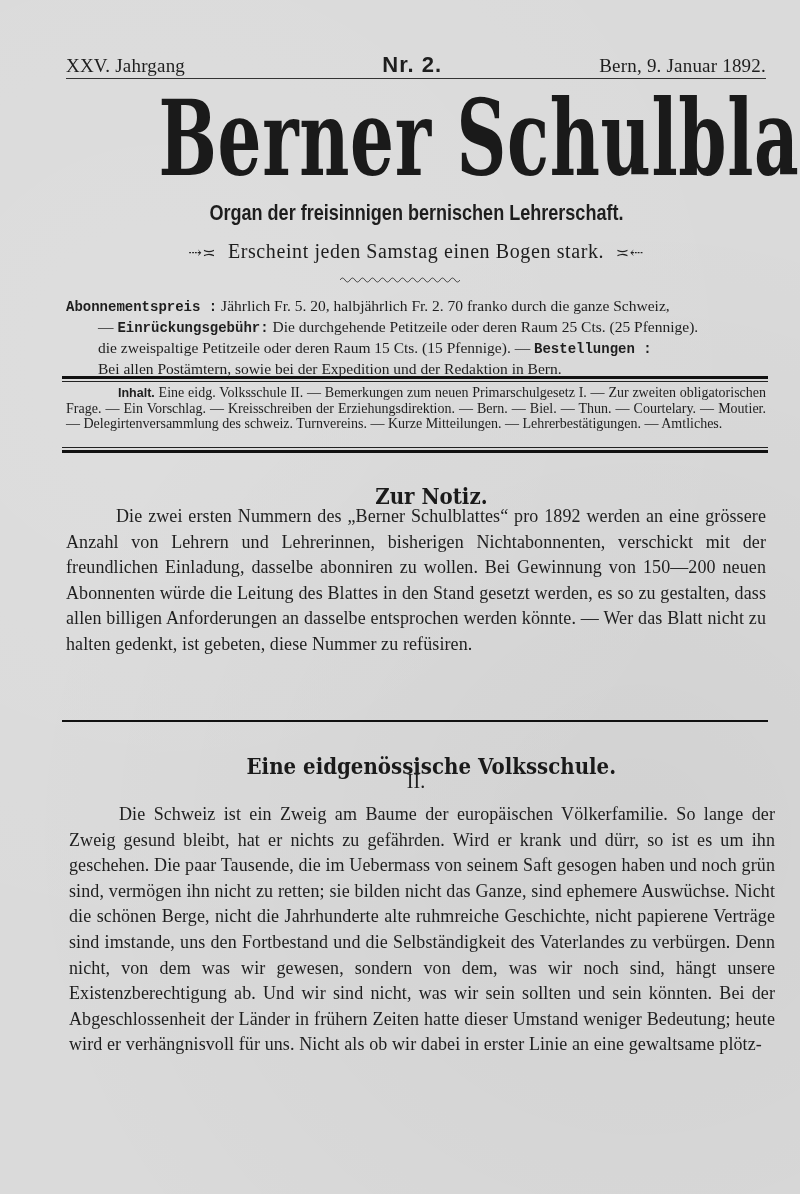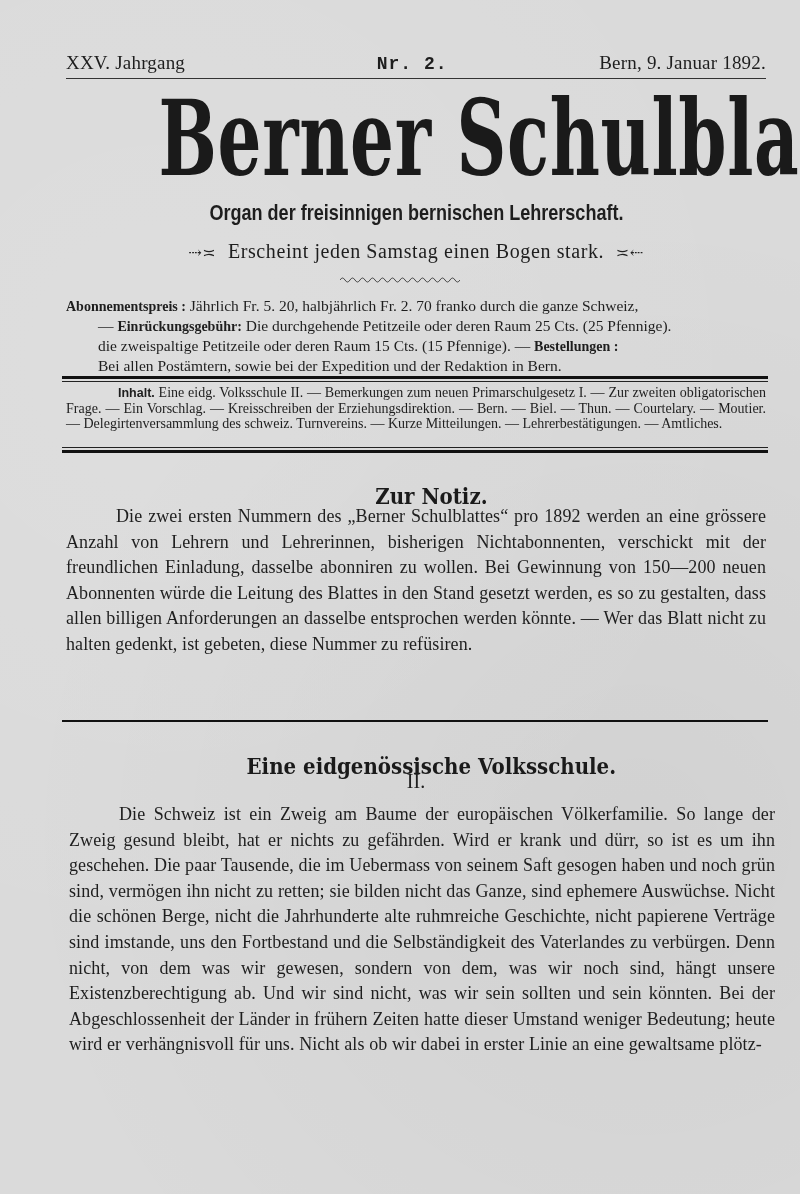--- a/index.html
+++ b/index.html
@@ -19,21 +19,21 @@
   }
   .col { position: absolute; left: 66px; width: 700px; }
 
   
   .header-line {
     top: 52px; height: 26px;
     display: flex; justify-content: space-between; align-items: baseline;
     border-bottom: 1.5px solid #333;
   }
   .hl-left, .hl-right { font-size: 19px; letter-spacing: 0.2px; }
-  .hl-center { font-size: 18px; font-weight: bold; font-family: Liberation Mono, monospace; letter-spacing: 1px; margin-left: 40px; }
+  .hl-center { font-size: 22px; font-weight: bold; font-family: Liberation Sans, sans-serif; letter-spacing: 1px; margin-left: 40px; }
   .masthead-wrap { position:absolute; top: 80px; left: 0; width: 688px; height: 116px; display:flex; justify-content:flex-start; overflow:visible; }
   .masthead-inner {
     font-family: "DejaVu Serif", serif; font-weight: bold;
     font-size: 100px; line-height: 116px; color: #1a1a1a;
     transform: scale(0.69, 1.05); white-space: nowrap;
     letter-spacing: 1px;
   }
 
   .subtitle {
     top: 200px; text-align: center;
@@ -45,21 +45,21 @@
     top: 240px; text-align: center; font-size: 20px; letter-spacing: 0.6px;
   }
   .orn { font-size: 16px; color: #222; margin: 0 6px; }
   .wave {
     top: 276px; left: 340px; width: 120px; height: 8px;
   }
 
   .subs {
     top: 296px; font-size: 15.5px; line-height: 19px; text-align: justify;
   }
-  .subs .sans { font-family: Liberation Serif, serif; font-weight: bold; font-size: 14px; }
+  .subs .sans { font-family: Liberation Mono, monospace; font-weight: bold; font-size: 14px; }
   .subs .indent { padding-left: 32px; display:block; }
 
   .rule-double { position:absolute; left:62px; width:706px; }
   .rule-thick { height: 3px; background: #111; }
   .rule-thin { height: 1px; background: #222; }
 
   .contents {
     top: 385px; font-size: 14px; line-height: 15px; text-align: justify;
   }
   .contents .lead { font-family: "Liberation Sans", sans-serif; font-weight: bold; font-size: 12.5px; padding-left: 52px; }

